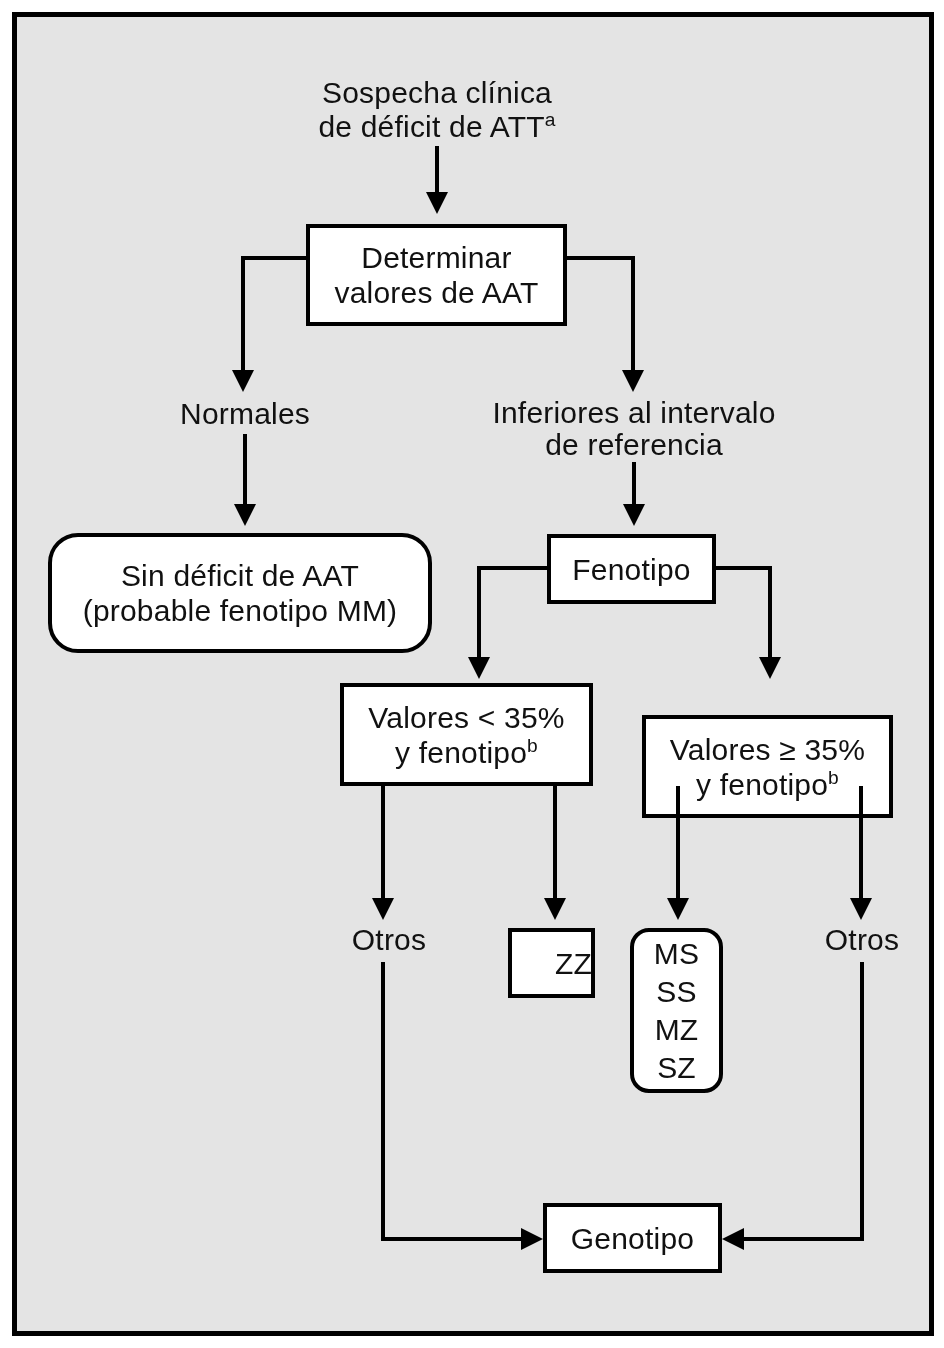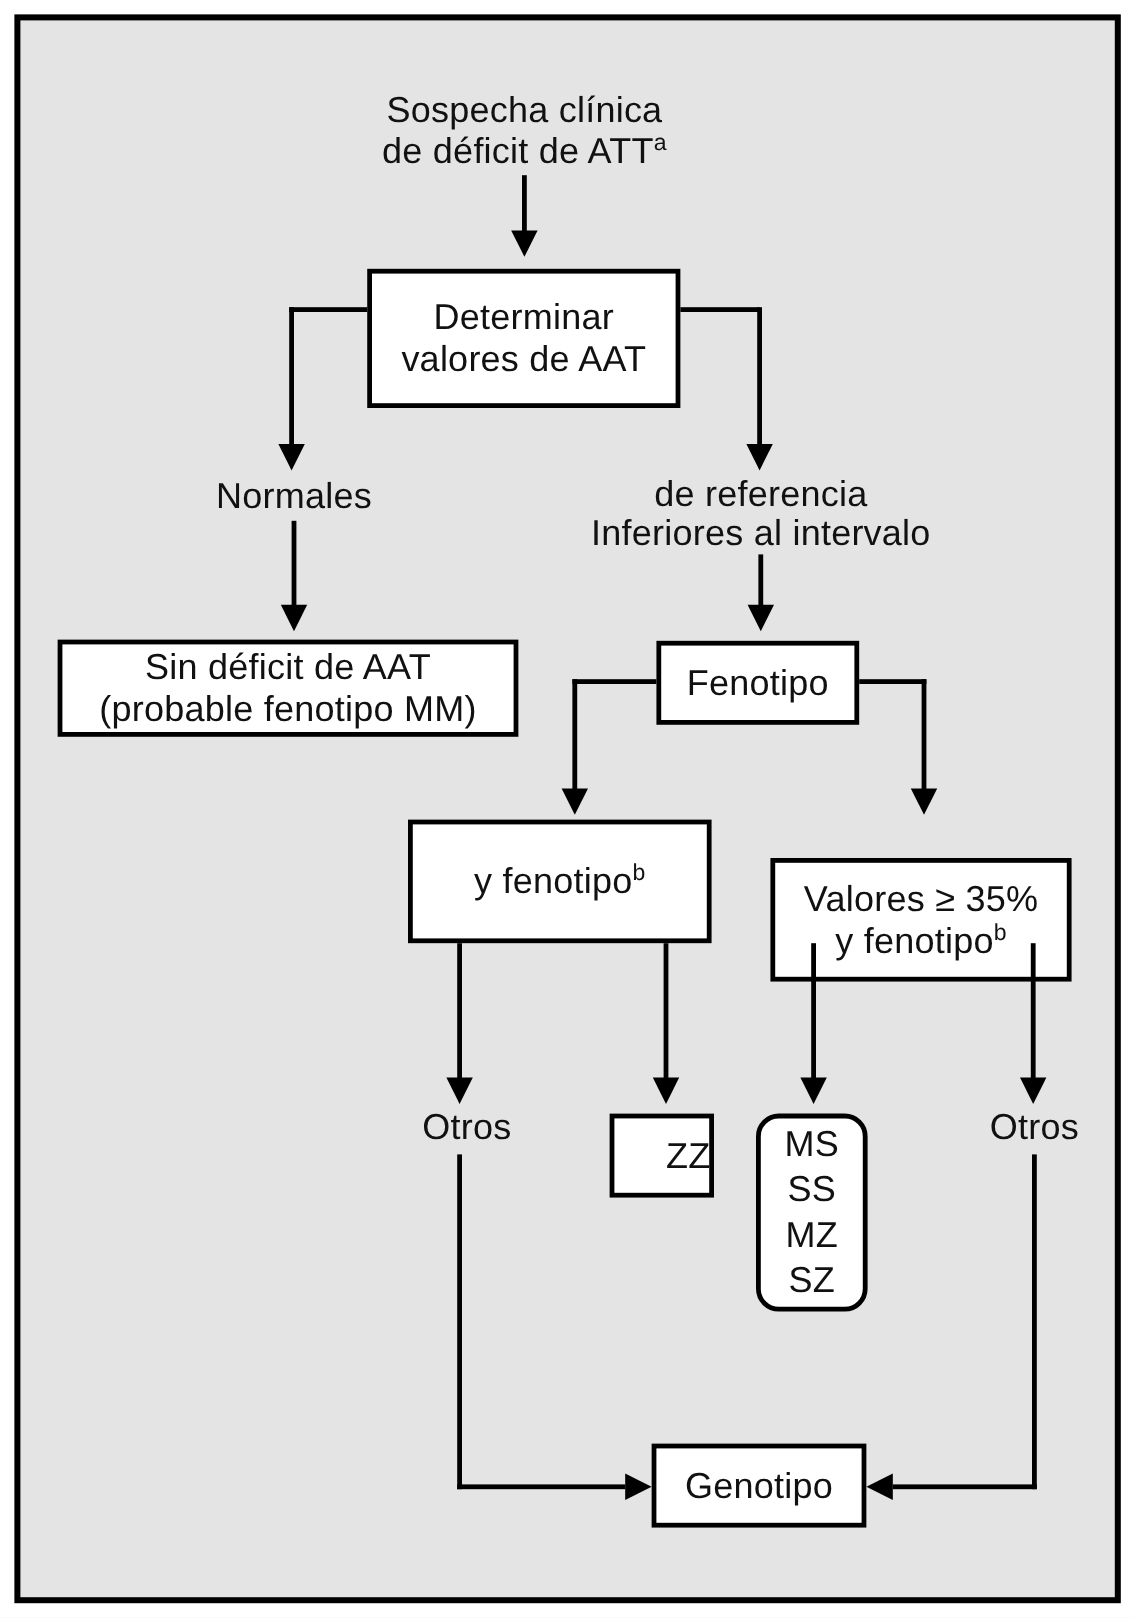--- a/index.html
+++ b/index.html
@@ -82,64 +82,65 @@
   <div class="frame"></div>
 
   <div class="label" style="left:237px; top:76px; width:400px; line-height:34px;">
     <div>Sospecha clínica</div>
     <div><span>de déficit de ATT</span><sup>a</sup></div>
   </div>
 
   <div class="vline" style="left:435px; top:146px; height:48px;"></div>
   <div class="ah-down" style="left:426px; top:192px;"></div>
 
-  <div class="box" style="left:306px; top:224px; width:261px; height:116px;">
+  <div class="box" style="left:306px; top:224px; width:261px; height:102px;">
     <div>Determinar</div>
     <div>valores de AAT</div>
   </div>
 
   <div class="hline" style="left:241px; top:256px; width:65px;"></div>
   <div class="vline" style="left:241px; top:256px; height:116px;"></div>
   <div class="ah-down" style="left:232px; top:370px;"></div>
 
   <div class="hline" style="left:567px; top:256px; width:66px;"></div>
   <div class="vline" style="left:631px; top:256px; height:116px;"></div>
   <div class="ah-down" style="left:622px; top:370px;"></div>
 
   <div class="label" style="left:145px; top:398px; width:200px;">Normales</div>
 
   <div class="vline" style="left:243px; top:434px; height:72px;"></div>
   <div class="ah-down" style="left:234px; top:504px;"></div>
 
-  <div class="box" style="left:48px; top:533px; width:384px; height:81px;">
+  <div class="box" style="left:48px; top:533px; width:384px; height:120px;border-radius:30px;">
     <div>Sin déficit de AAT</div>
     <div>(probable fenotipo MM)</div>
   </div>
 
   <div class="label" style="left:484px; top:397px; width:300px;">
+    <div>Inferiores al intervalo</div>
     <div>de referencia</div>
-    <div>Inferiores al intervalo</div>
   </div>
 
   <div class="vline" style="left:632px; top:462px; height:44px;"></div>
   <div class="ah-down" style="left:623px; top:504px;"></div>
 
   <div class="box" style="left:547px; top:534px; width:169px; height:70px;">
     <div>Fenotipo</div>
   </div>
 
   <div class="hline" style="left:477px; top:566px; width:70px;"></div>
   <div class="vline" style="left:477px; top:566px; height:93px;"></div>
   <div class="ah-down" style="left:468px; top:657px;"></div>
 
   <div class="hline" style="left:716px; top:566px; width:56px;"></div>
   <div class="vline" style="left:768px; top:566px; height:93px;"></div>
   <div class="ah-down" style="left:759px; top:657px;"></div>
 
   <div class="box" style="left:340px; top:683px; width:253px; height:103px;">
+    <div>Valores &lt; 35%</div>
     <div><span>y fenotipo</span><sup>b</sup></div>
   </div>
 
   <div class="box" style="left:642px; top:683px; width:251px; height:103px;margin-top:32px;">
     <div>Valores ≥ 35%</div>
     <div><span>y fenotipo</span><sup>b</sup></div>
   </div>
 
   <div class="vline" style="left:381px; top:786px; height:114px;"></div>
   <div class="ah-down" style="left:372px; top:898px;"></div>

